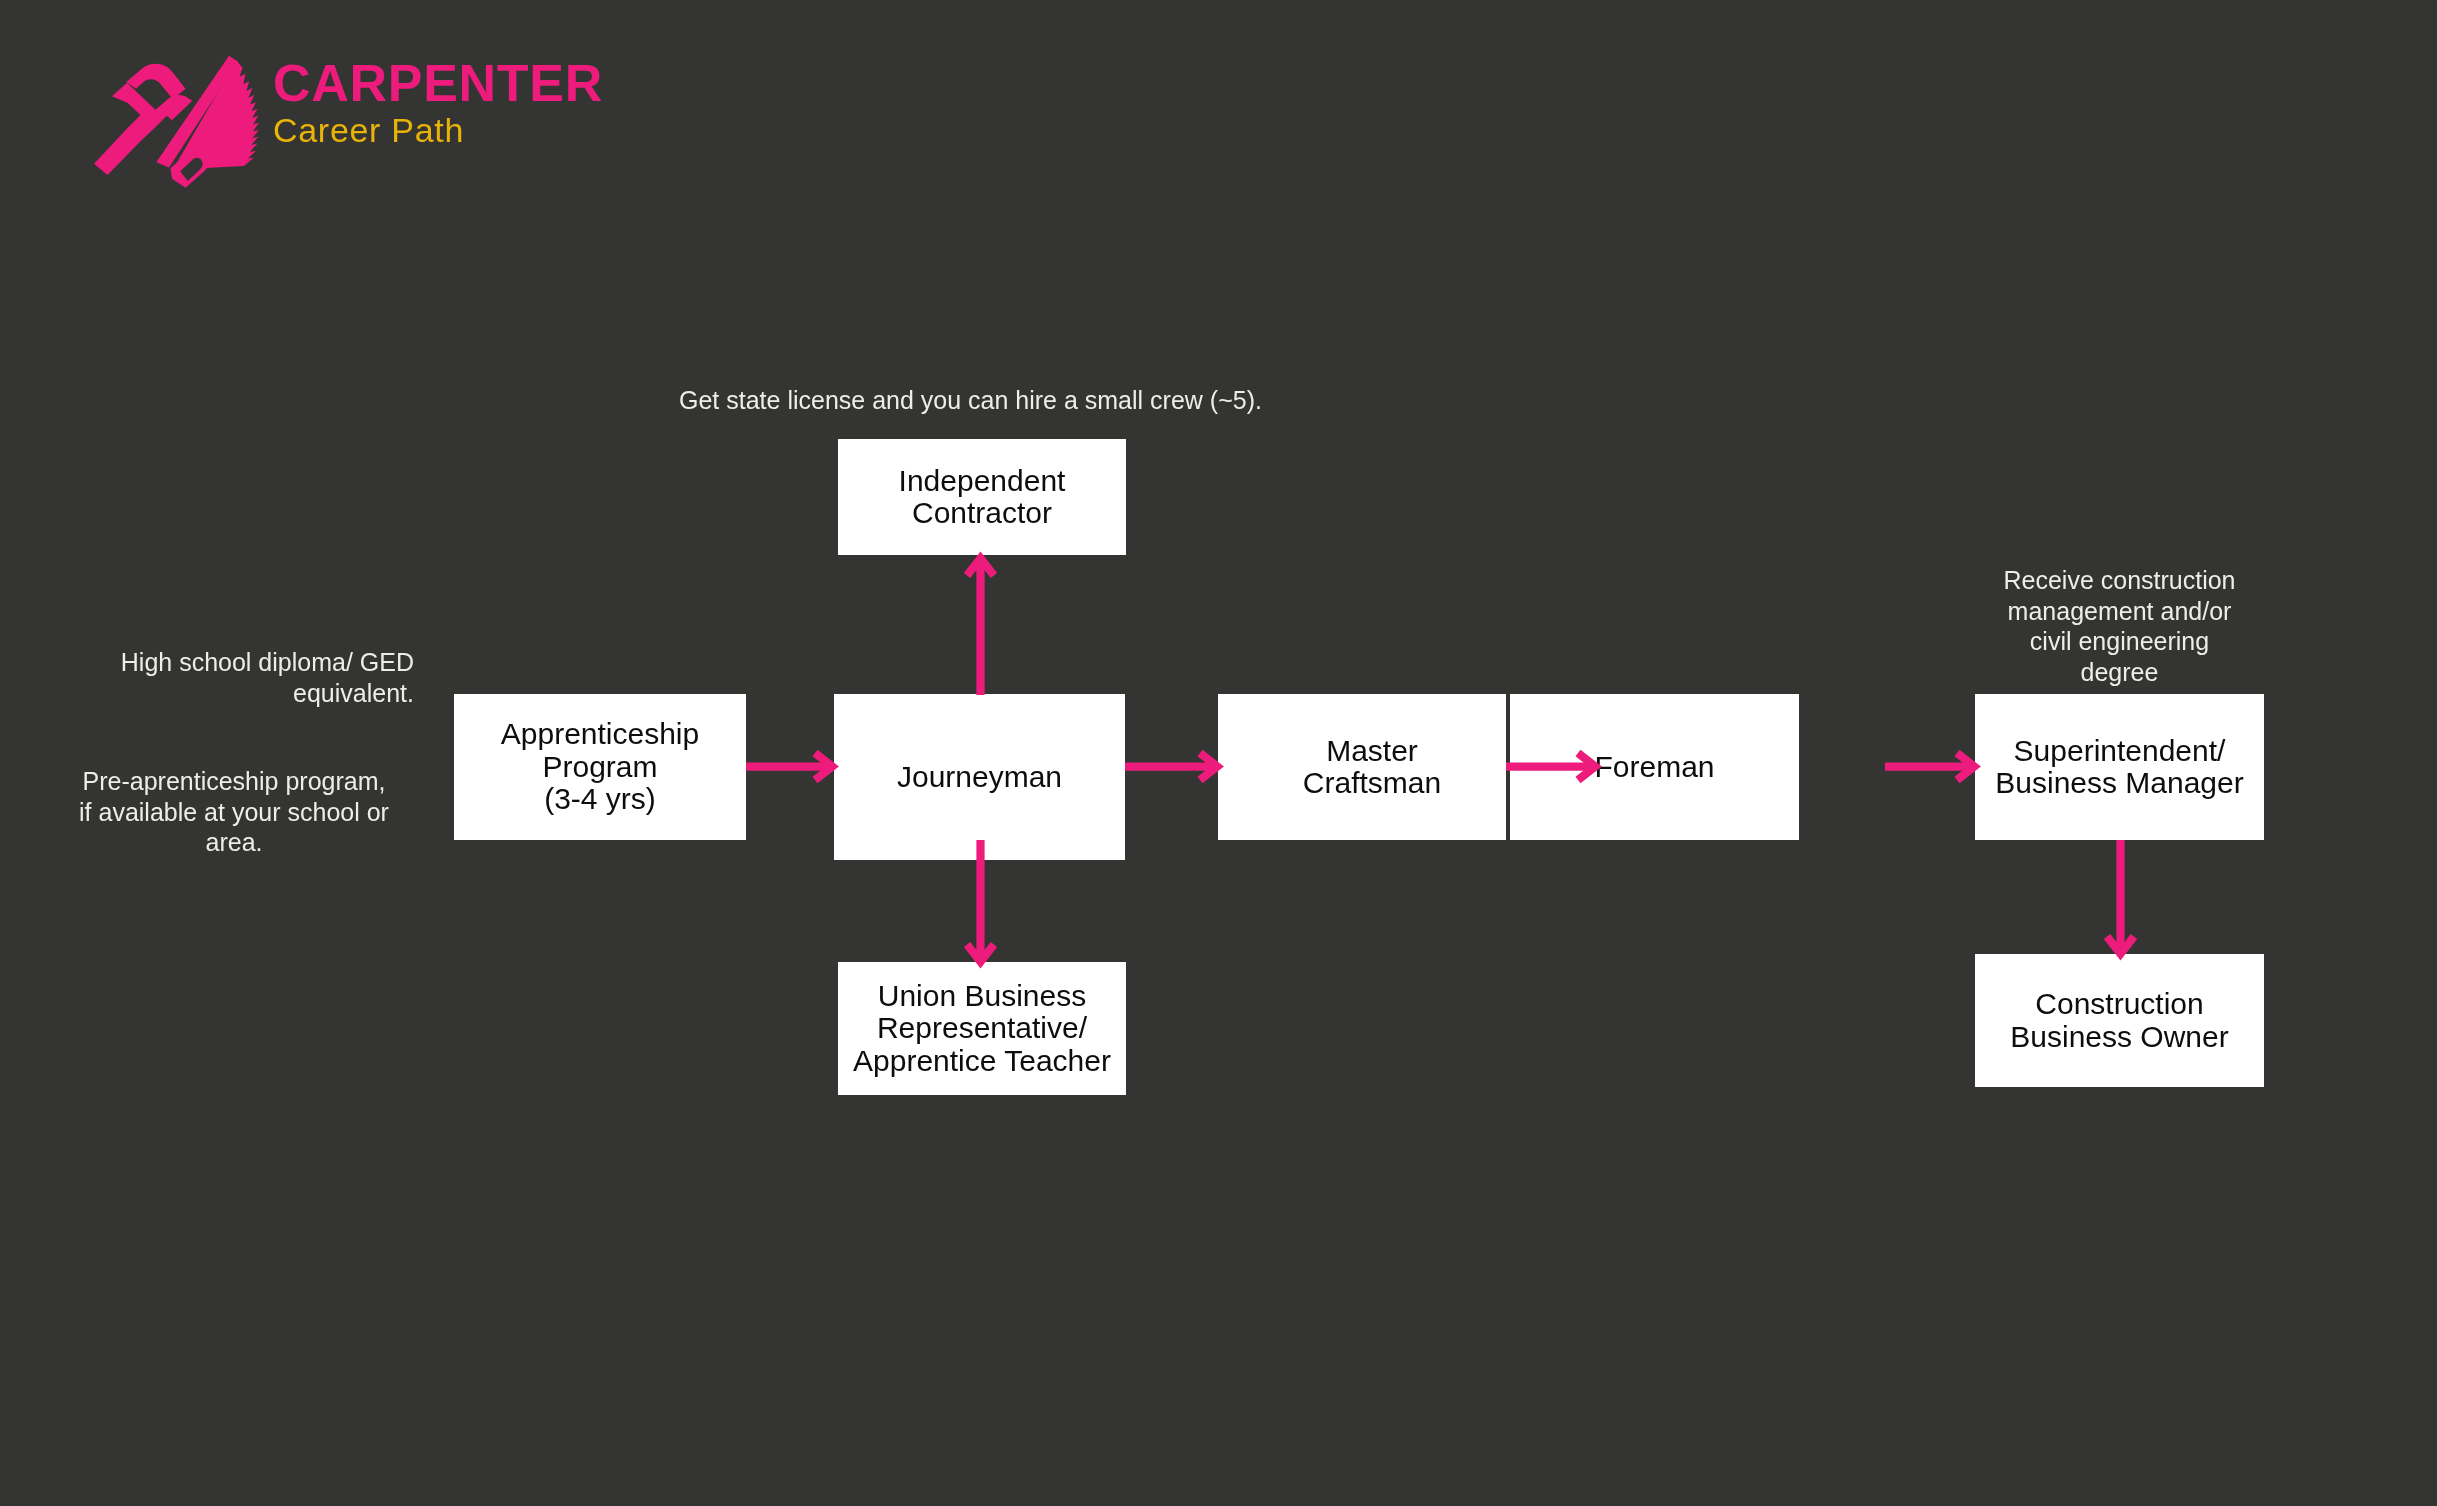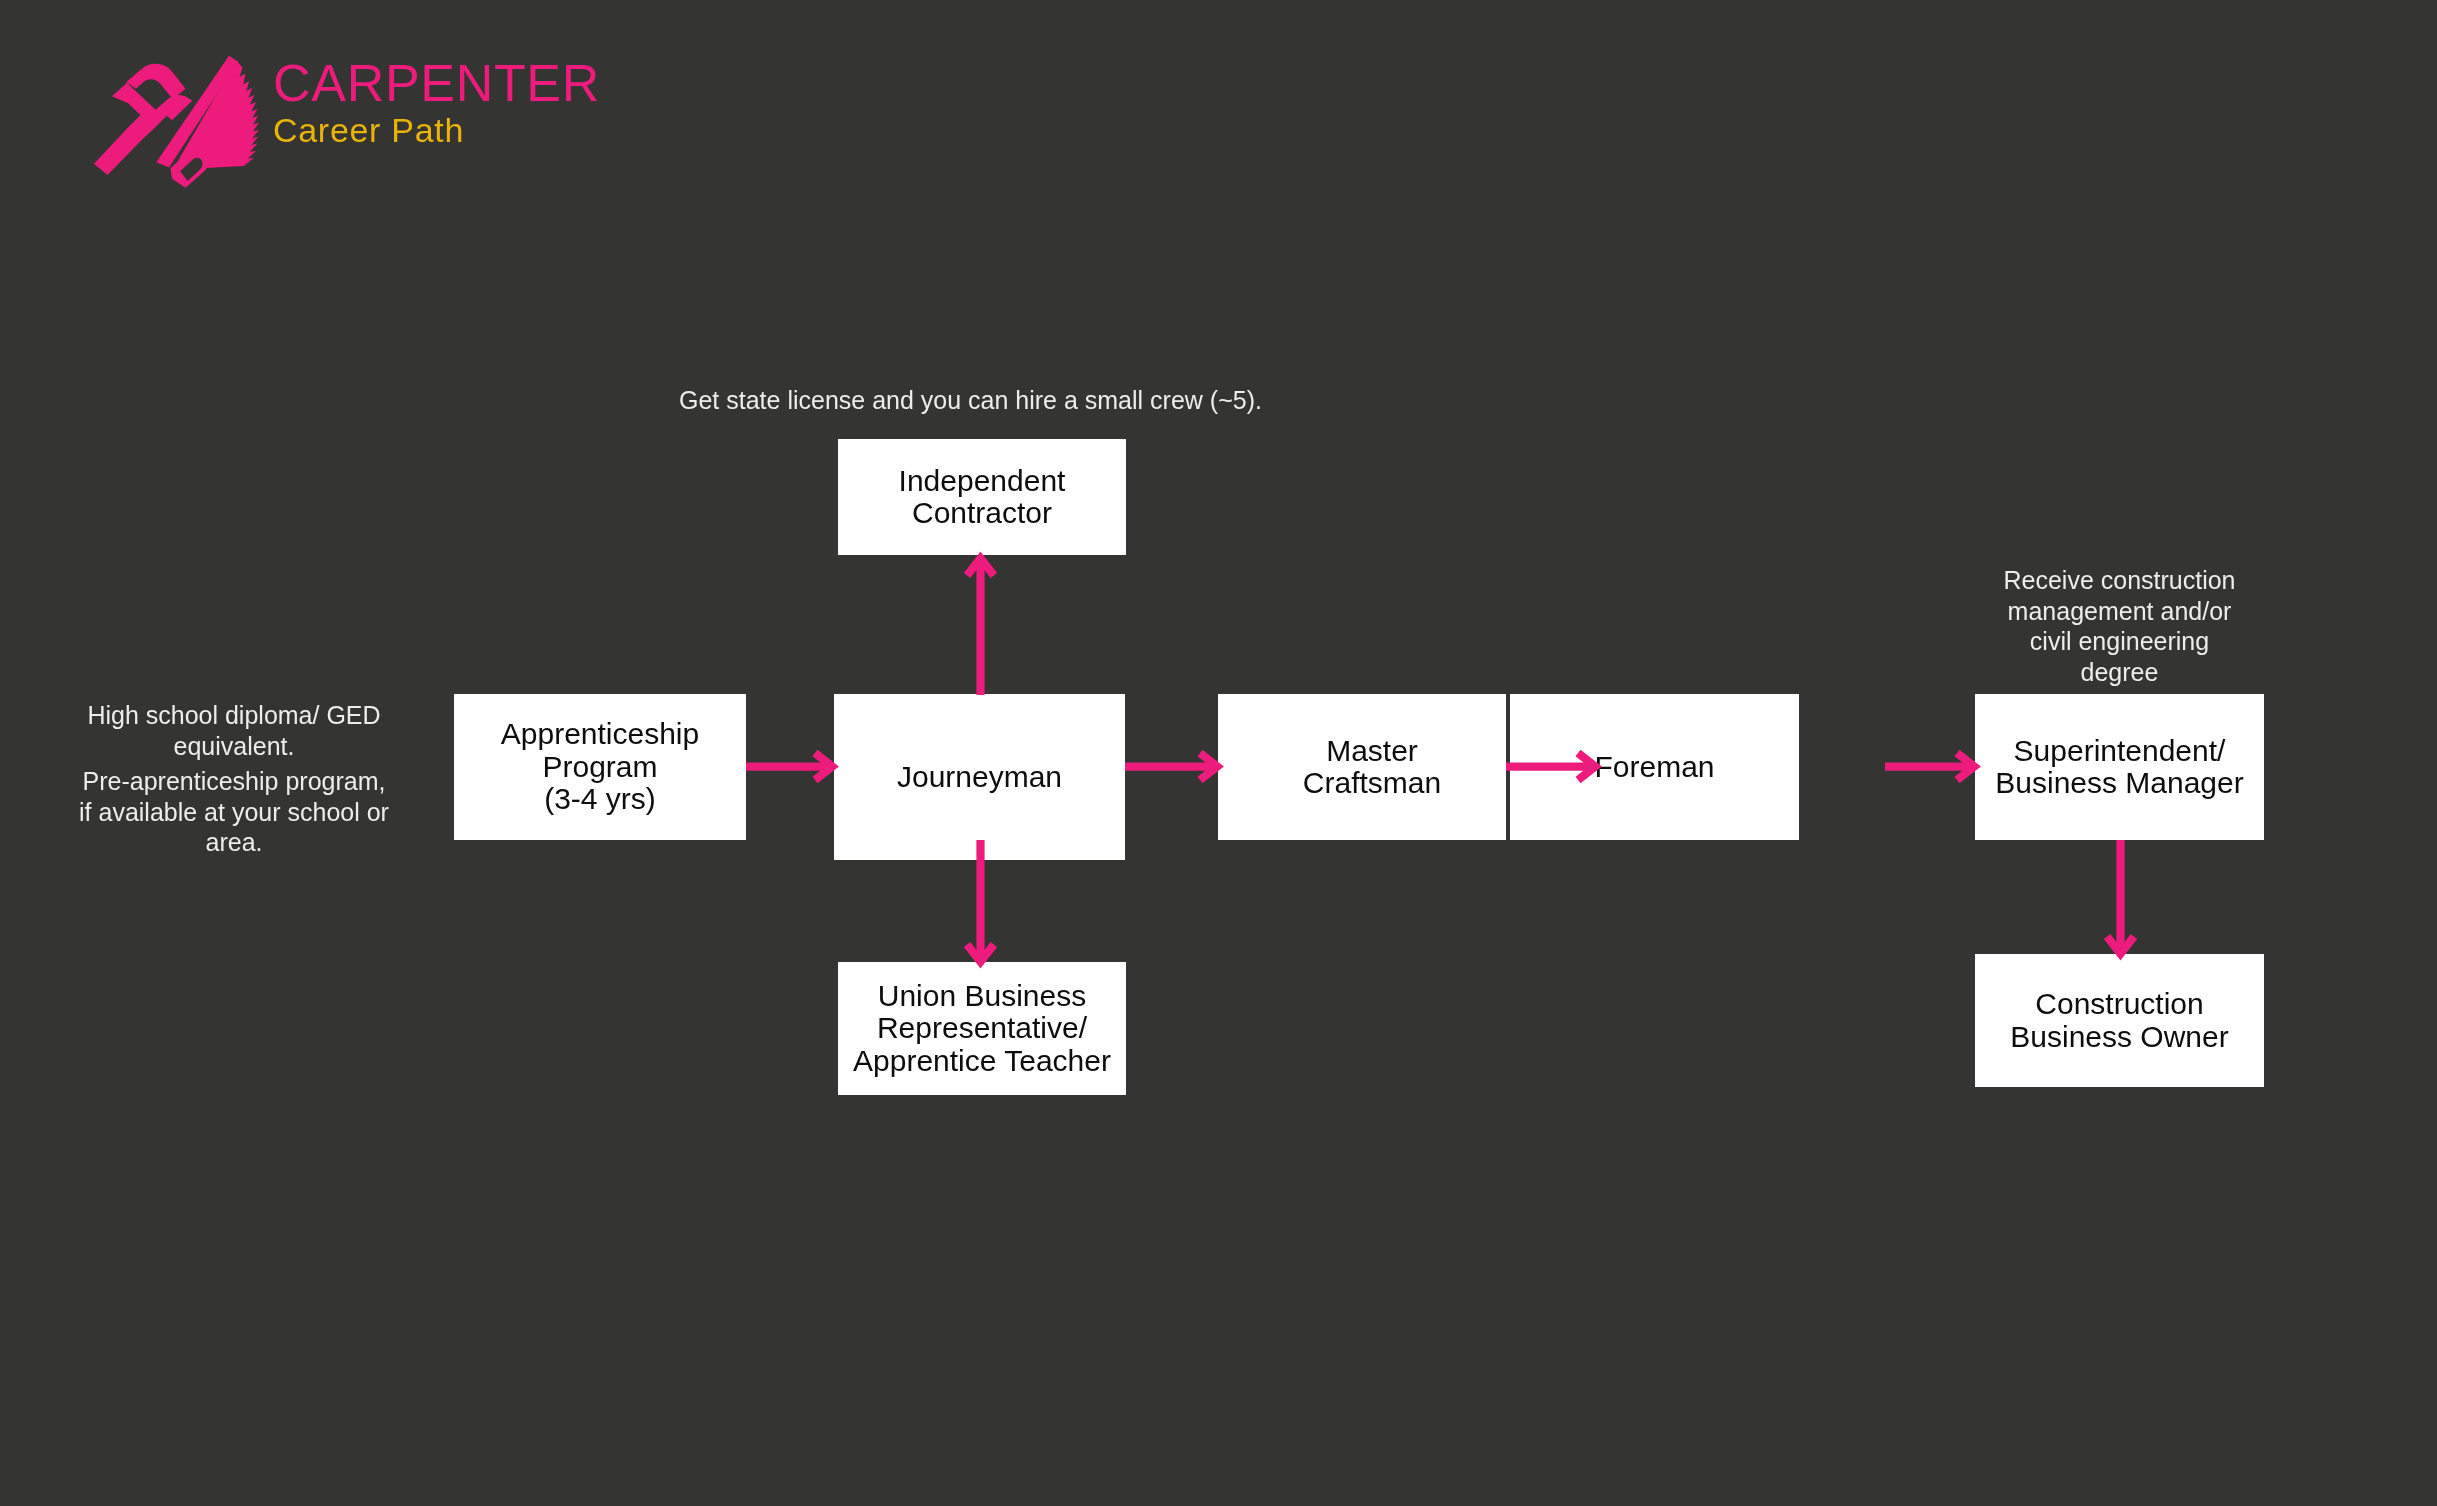--- a/index.html
+++ b/index.html
@@ -32,21 +32,21 @@
     height: 139px;
   }
   #logo-text {
     position: absolute;
     left: 191px;
     top: 6px;
     width: 352px;
   }
   #brand-title {
     font-family: "Liberation Sans", sans-serif;
-    font-weight: 400;
+    font-weight: 700;
     font-size: 52px;
     letter-spacing: 0.7px;
     color: #EC1B7C;
     line-height: 1;
     white-space: nowrap;
   }
   #brand-subtitle {
     font-family: "Liberation Sans", sans-serif;
     font-weight: 300;
     font-size: 34px;
@@ -129,21 +129,21 @@
                    L141 173 Z" fill="#343432"></path>
         </g>
       </svg>
     </div>
     <div id="logo-text">
       <div id="brand-title">CARPENTER</div>
       <div id="brand-subtitle">Career Path</div>
     </div>
   </div>
 
-  <div class="note note-left" style="left:54px; top:700px; width:360px;">High school diploma/ GED
+  <div class="note note-left" style="left:54px; top:647px; width:360px;text-align:right;">High school diploma/ GED
 equivalent.</div>
 
   <div class="note note-left" style="left:54px; top:766px; width:360px;">Pre-aprenticeship program,
 if available at your school or
 area.</div>
 
   <div class="note" style="left:679px; top:385px; width:645px; text-align:left;">Get state license and you can hire a small crew (~5).</div>
 
   <div class="note" style="left:1977px; top:565px; width:285px;">Receive construction
 management and/or

